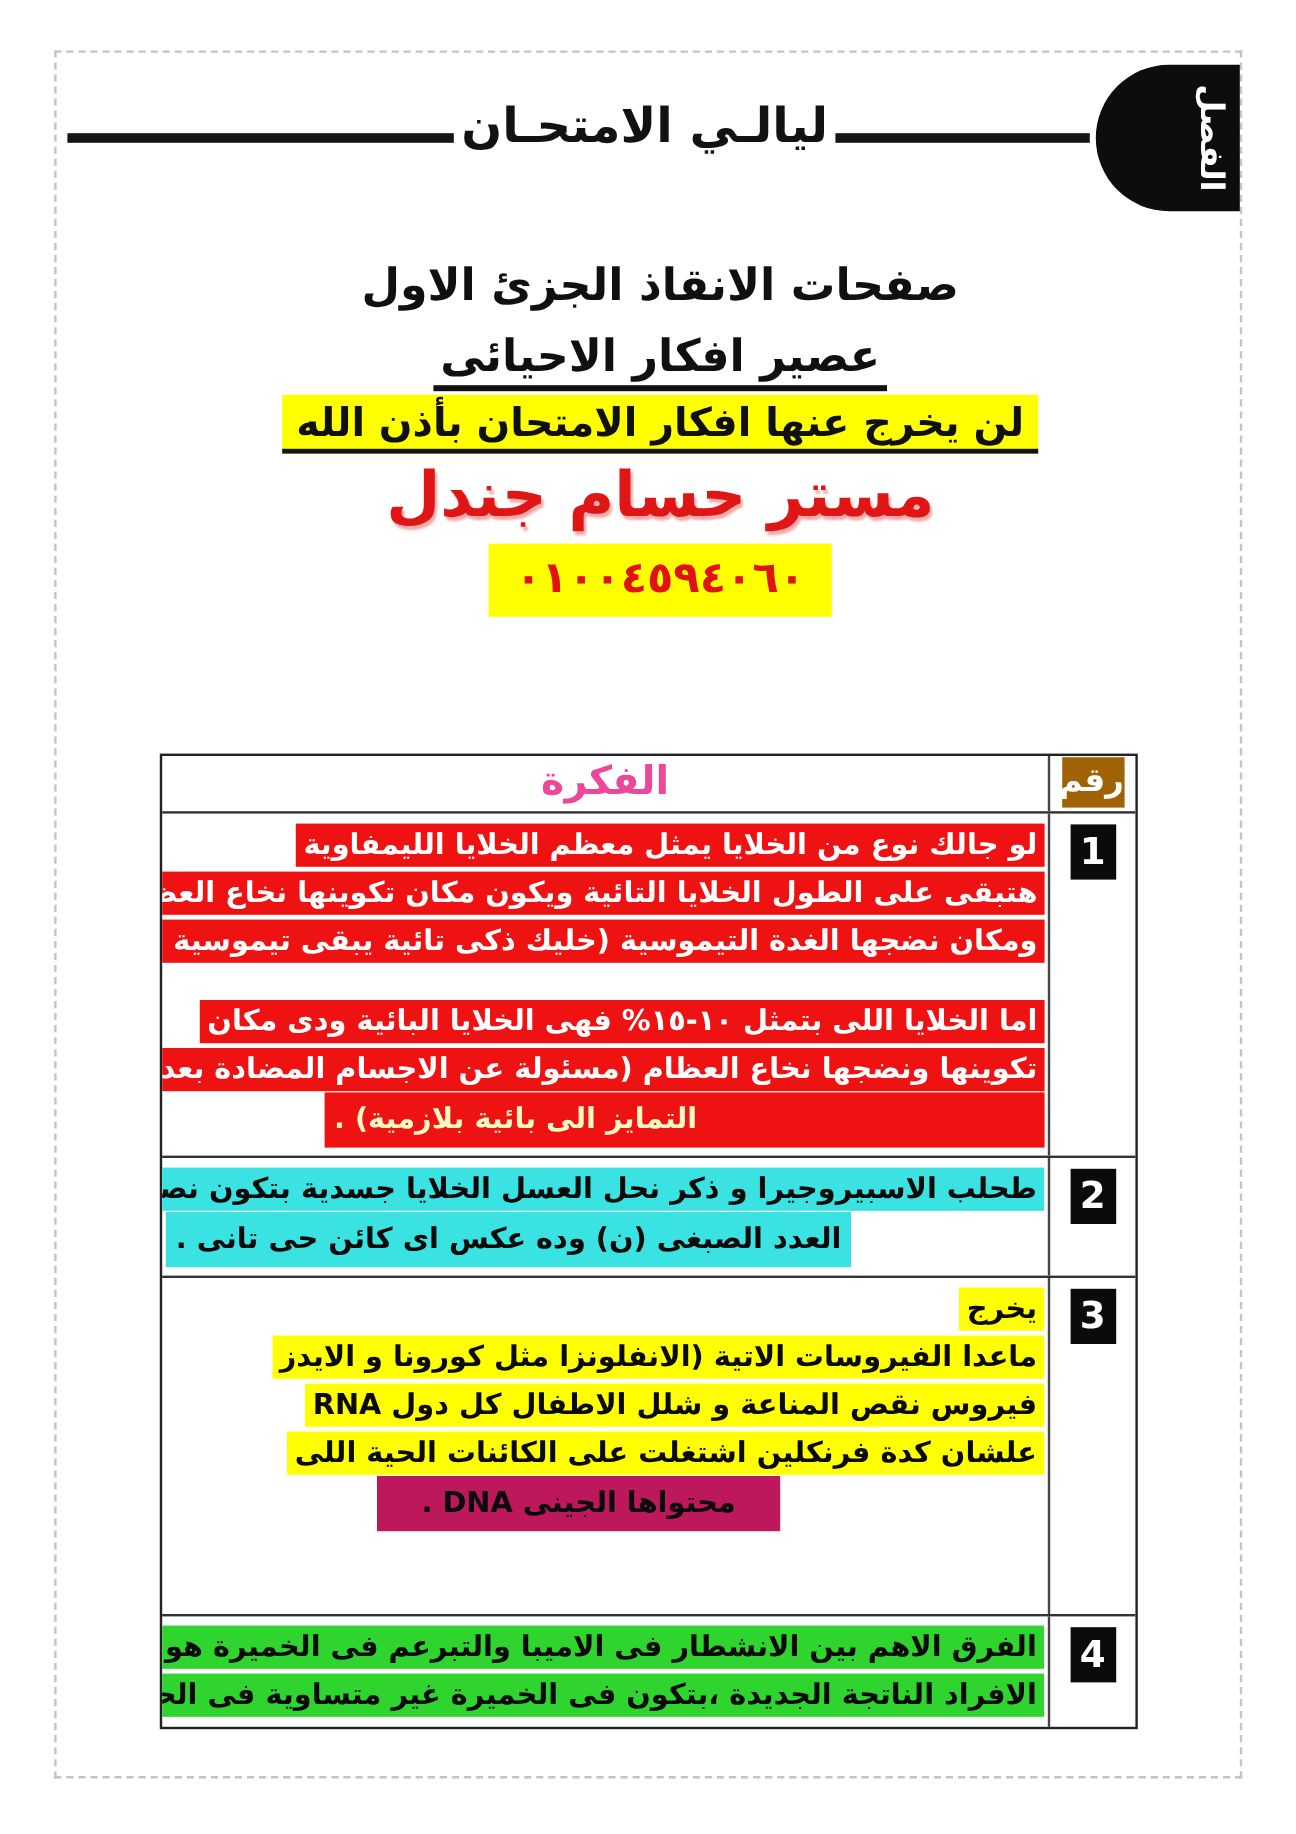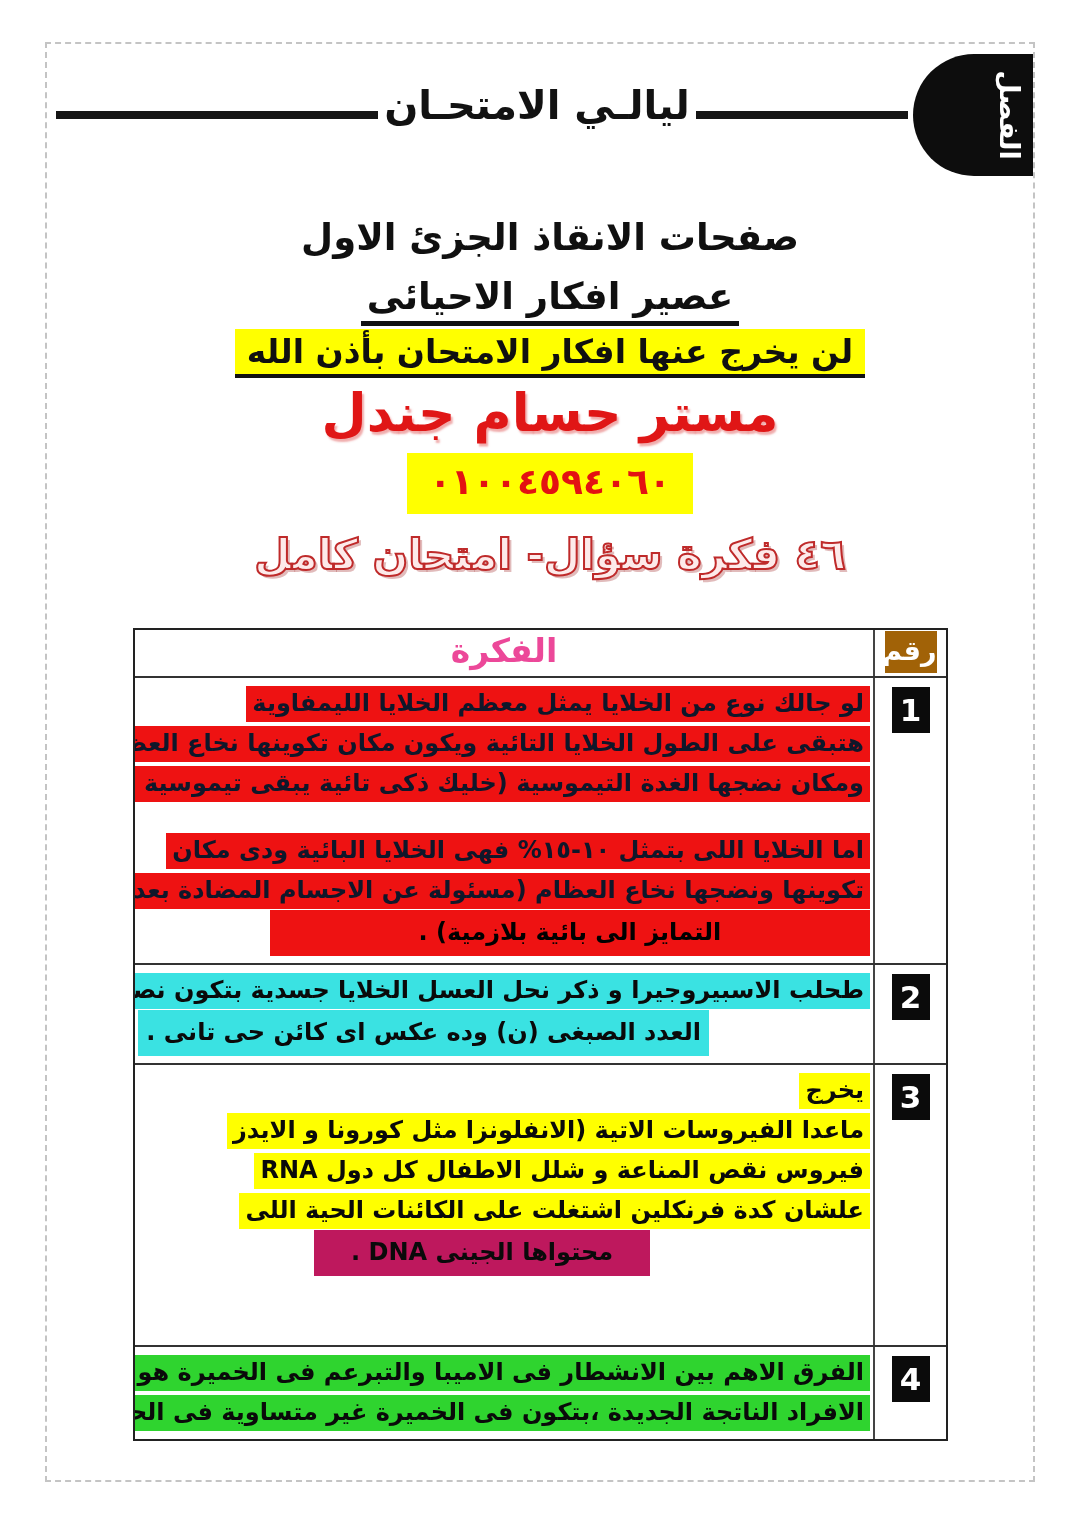--- a/index.html
+++ b/index.html
@@ -41,27 +41,27 @@
   .head-badge{display:block;width:52px;height:42px;margin:1px auto;background:#a16207;color:#fff;
         font-size:27px;font-weight:bold;text-align:left;line-height:40px;}
   .numbox{display:block;width:38px;height:46px;margin:9px auto 0;background:#0b0b0b;color:#fff;
         font-size:31px;font-weight:bold;text-align:center;line-height:46px;}
   .row1{min-height:272px;}
   .row2{min-height:85px;}
   .row3{min-height:280px;}
   .row4{min-height:78px;}
   .ln{text-align:right;font-weight:bold;font-size:24px;line-height:40px;color:#111;white-space:nowrap;}
   .hl{padding:3px 6px 5px;}
-  .hl.red{background:#ee1212;color:#0f172a;}
+  .hl.red{background:#ee1212;color:#ffffff;}
   .hl.cyan{background:#3ae2e2;color:#0a0a0a;}
   .hl.yellow{background:#ffff00;color:#0a0a0a;}
   .hl.green{background:#2fd42f;color:#0a0a0a;}
   .band{display:block;font-weight:bold;font-size:24px;line-height:38px;white-space:nowrap;
         padding:3px 8px 5px;box-sizing:border-box;}
-  .band.red{background:#ee1212;color:#000000;width:82%;text-align:center;}
+  .band.red{background:#ee1212;color:#fef9c3;width:82%;text-align:left;}
   .band.cyan{background:#3ae2e2;color:#0a0a0a;width:78%;margin-right:auto;margin-left:0;text-align:right;}
   .band.yellow6{background:#be185d;color:#0a0a0a;width:46%;margin-right:30%;margin-left:auto;text-align:center;}
   .gap{height:27px;}
   .big{font-size:33px;}
 </style>
 </head>
 <body>
 
 <div class="page">
   <div class="border-frame"></div>
@@ -77,21 +77,20 @@
     <div class="t2">
       <span class="u">عصير افكار الاحيائى</span>
     </div>
     <div class="t3">
       <span class="hl-yellow">لن يخرج عنها افكار الامتحان بأذن الله</span>
     </div>
     <div class="teacher">مستر حسام جندل</div>
     <div class="phone-row">
       <span class="phone">٠١٠٠٤٥٩٤٠٦٠</span>
     </div>
-    <div class="tagline">٤٦ فكرة سؤال- امتحان كامل</div>
   </div>
 
   <div class="qtable">
 
     <div class="trow thead">
       <div class="cell-idea">الفكرة</div>
       <div class="cell-num">
         <span class="head-badge">رقم</span>
       </div>
     </div>

